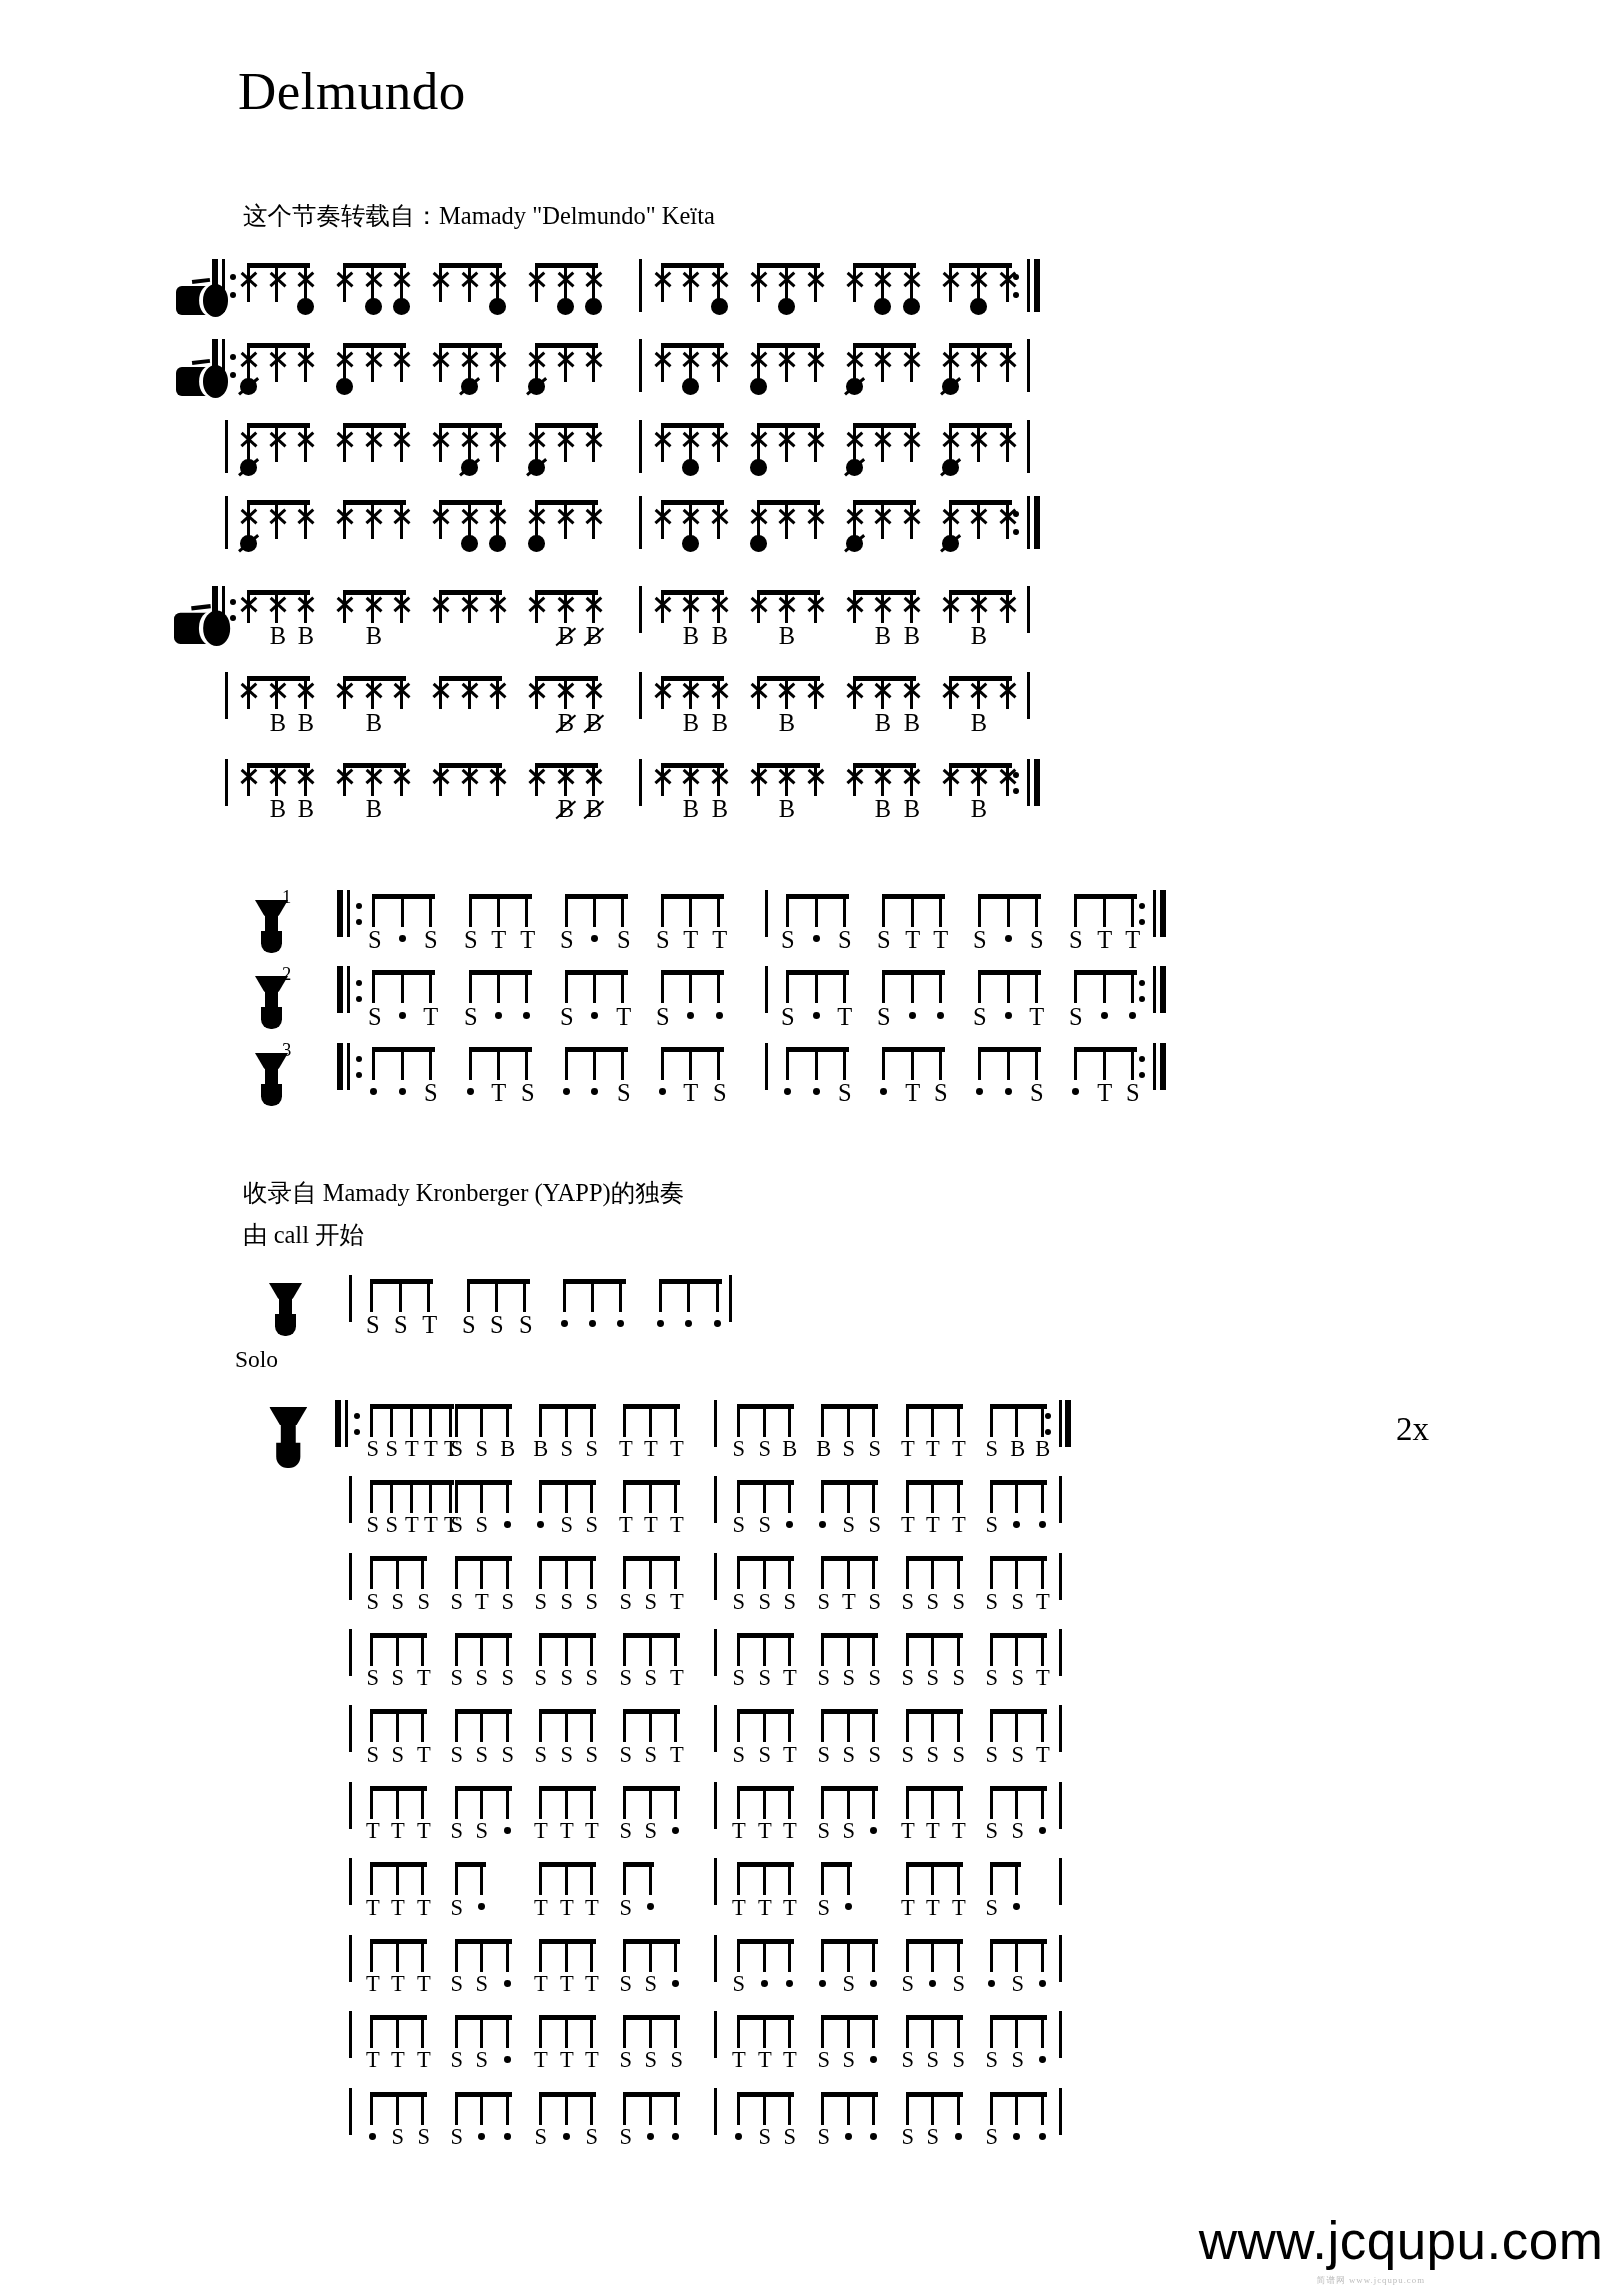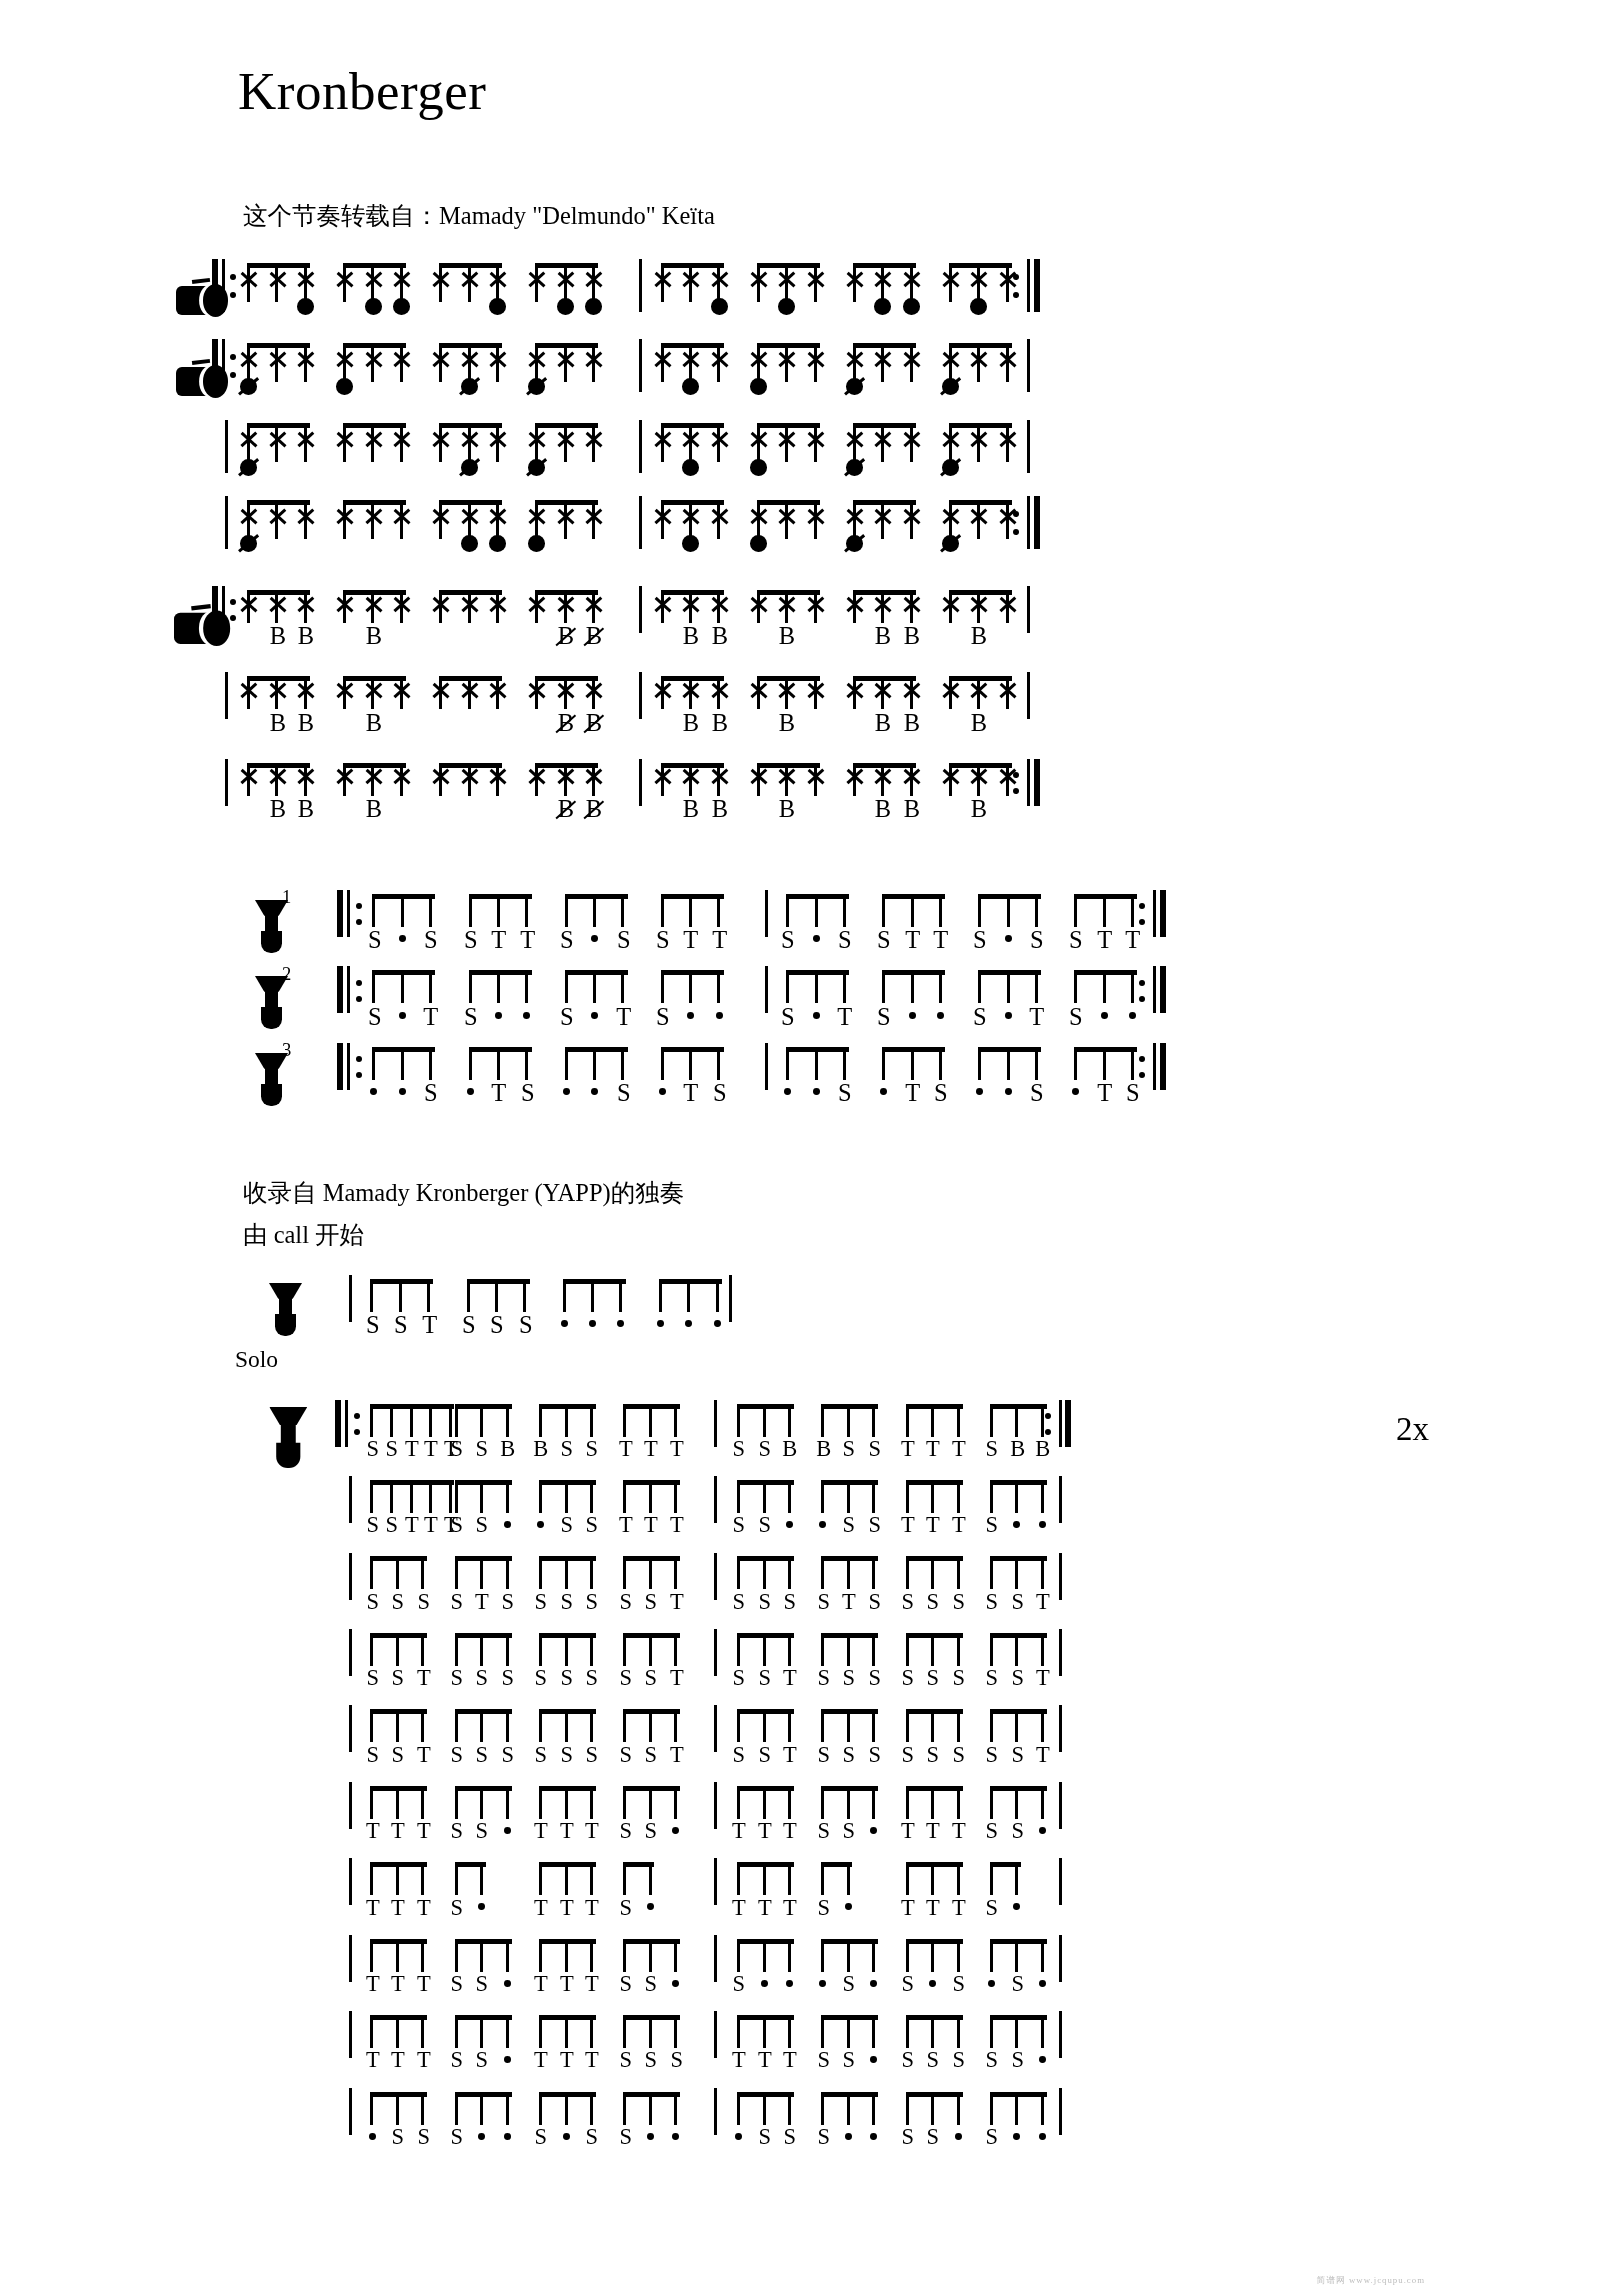--- a/index.html
+++ b/index.html
@@ -217,31 +217,32 @@
     position: absolute;
     font-size: 33px;
     font-family: "Liberation Serif", serif;
   }
 </style>
 </head>
 <body>
 
 <div class="page">
 
-  <div class="title">Kronberger</div>
+  <div class="title">Delmundo</div>
 
   <div class="note-line" style="left:243px; top:199px;">这个节奏转载自：Mamady "Delmundo" Keïta</div>
 
   <div class="note-line" style="left:243px; top:1176px;">收录自  Mamady Kronberger (YAPP)的独奏</div>
   <div class="note-line" style="left:243px; top:1218px;">由  call  开始</div>
 
   <div class="solo-label" style="left:235px; top:1346px;">Solo</div>
 
   <div class="times2" style="left:1396px; top:1411px;">2x</div>
 
+  <div class="watermark">www.jcqupu.com</div>
   <div class="tiny-credit">简谱网 www.jcqupu.com</div>
 
   <div id="engraving">
       <div class="inst" style="left:176px; top:278px; transform:scale(1); transform-origin:left top;">
         <div class="drum-ico">
           <div class="stick"></div>
           <div class="body"></div>
           <div class="head"></div>
         </div>
       </div>

